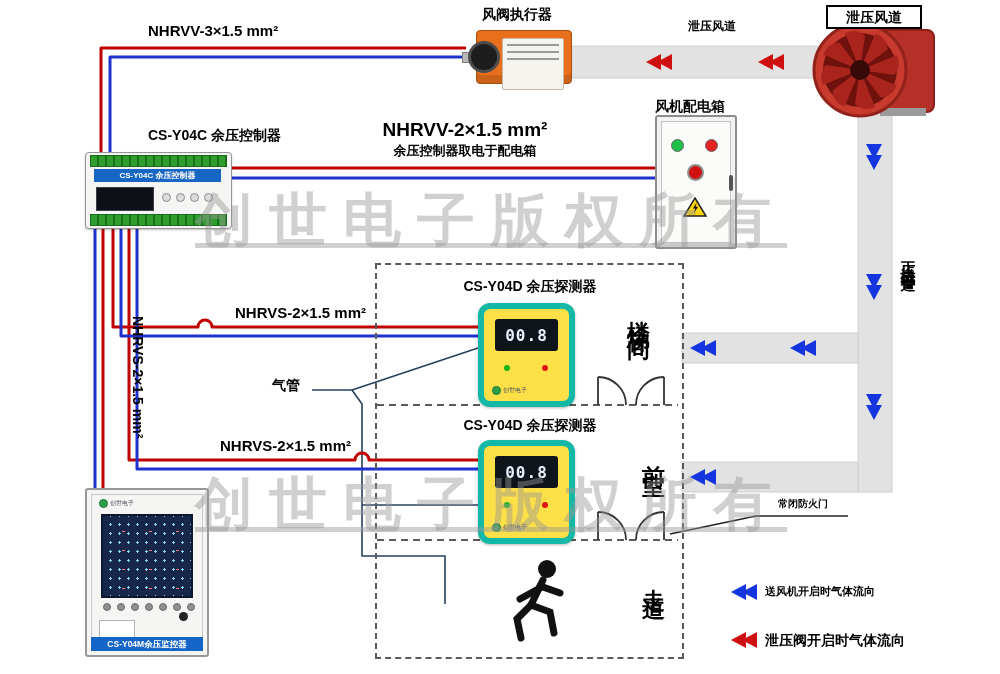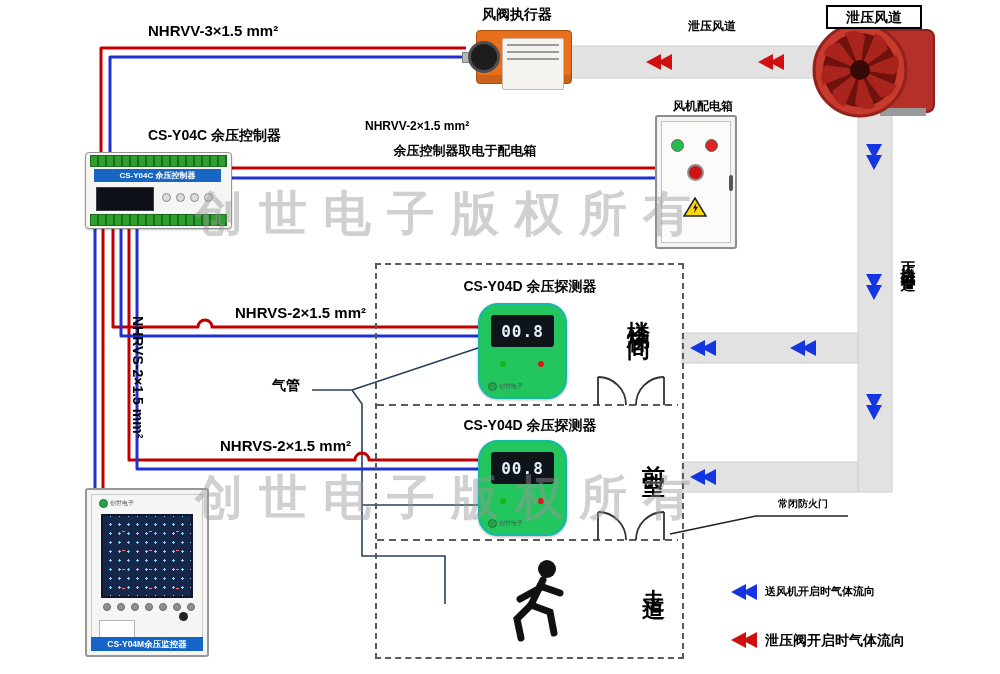--- a/index.html
+++ b/index.html
@@ -2,38 +2,38 @@
 <html><head>
 <meta charset="utf-8">
 <style>
   html,body{margin:0;padding:0;background:#fff;}
   .stage{position:relative;width:1000px;height:674px;background:#ffffff;overflow:hidden;
          font-family:"Liberation Sans","DejaVu Sans",sans-serif;}
   svg.layer{position:absolute;left:0;top:0;z-index:10;}
   .abs{position:absolute;}
   .lbl{position:absolute;font-weight:bold;color:#000;white-space:nowrap;z-index:30;}
   .vert{writing-mode:vertical-rl;text-orientation:upright;}
-  .watermark{position:absolute;z-index:40;font-weight:bold;font-size:48px;letter-spacing:16px;
-             color:rgba(150,150,150,0.45);white-space:nowrap;pointer-events:none;}
+  .watermark{position:absolute;z-index:40;font-weight:bold;font-size:58px;letter-spacing:16px;
+             color:rgba(150,150,150,0.45);white-space:nowrap;pointer-events:none;text-decoration:underline;}
   .dashedbox{position:absolute;border:2px dashed #5a5a5a;z-index:12;background:transparent;}
 
   
   .ctrl{left:85px;top:152px;width:145px;height:75px;background:#f5f5f3;border:1px solid #949494;
         border-radius:4px;z-index:20;box-shadow:0 1px 2px rgba(0,0,0,.25);}
   .term{position:absolute;left:4px;width:135px;height:10px;border:1px solid #1c6a1c;
         background:repeating-linear-gradient(90deg,#2f9e2f 0 6px,#167016 6px 8px);}
   .term.top{top:2px}.term.bot{bottom:2px}
   .ctrl-band{position:absolute;left:8px;top:16px;width:127px;height:13px;background:#1766c4;color:#fff;
              font-size:8px;font-weight:bold;text-align:center;line-height:13px;}
   .ctrl-screen{position:absolute;left:10px;top:34px;width:56px;height:22px;background:#0d1117;border:1px solid #3a3f46;}
   .ctrl-btns{position:absolute;left:76px;top:40px;display:flex;gap:5px;}
   .ctrl-btns span{width:7px;height:7px;border-radius:50%;background:#dcdcdc;border:1px solid #8a8a8a;}
 
   
-  .det{width:85px;height:92px;background:#22c55e;border:2px solid #14b8a6;border-radius:20px;
+  .det{width:85px;height:92px;background:#fde047;border:6px solid #14b8a6;border-radius:12px;
        box-shadow:0 1px 3px rgba(0,0,0,.28);z-index:20;}
   .det-screen{position:absolute;left:11px;top:10px;width:63px;height:32px;background:#0f141b;border-radius:3px;
               display:flex;align-items:center;justify-content:center;}
   .seg{font-family:"DejaVu Sans Mono",monospace;font-weight:bold;font-size:16px;color:#e8f1fb;letter-spacing:1px;}
   .det-led{position:absolute;width:6px;height:6px;border-radius:50%;}
   .det-led.g{left:20px;top:56px;background:#18b418;}
   .det-led.r{left:58px;top:56px;background:#e01616;}
   .det-logo{position:absolute;left:8px;bottom:6px;display:flex;align-items:center;gap:2px;}
   .logo-dot{width:7px;height:7px;border-radius:50%;background:#2aa04a;border:1px solid #1b7a35;}
   .logo-txt{font-size:6px;color:#556;}
@@ -264,23 +264,23 @@
     <div class="mon-slot"></div>
     <span class="mon-knob"></span>
     <div class="mon-band">CS-Y04M余压监控器</div>
   </div>
 
   <div class="lbl" style="left:148px;top:22px;font-size:15px;">NHRVV-3×1.5 mm²</div>
   <div class="lbl" style="left:462px;top:6px;width:110px;text-align:center;font-size:14px;">风阀执行器</div>
   <div class="lbl" style="left:688px;top:18px;font-size:12px;">泄压风道</div>
   <div class="lbl fan-title">泄压风道</div>
   <div class="lbl" style="left:148px;top:127px;font-size:14px;">CS-Y04C 余压控制器</div>
-  <div class="lbl" style="left:365px;top:119px;width:200px;font-size:12px;">NHRVV-2×1.5 mm²</div>
+  <div class="lbl" style="left:365px;top:119px;width:200px;text-align:center;font-size:19px;">NHRVV-2×1.5 mm²</div>
   <div class="lbl" style="left:355px;top:142px;width:220px;text-align:center;font-size:13px;">余压控制器取电于配电箱</div>
-  <div class="lbl" style="left:655px;top:98px;width:78px;text-align:right;font-size:12px;">风机配电箱</div>
+  <div class="lbl" style="left:655px;top:98px;width:78px;text-align:left;font-size:14px;">风机配电箱</div>
 
   <div class="lbl" style="left:405px;top:278px;width:250px;text-align:center;font-size:14px;">CS-Y04D 余压探测器</div>
   <div class="lbl" style="left:405px;top:417px;width:250px;text-align:center;font-size:14px;">CS-Y04D 余压探测器</div>
 
   <div class="lbl vert" style="left:624px;top:302px;font-size:23px;letter-spacing:8px;">楼梯间</div>
   <div class="lbl vert" style="left:639px;top:446px;font-size:23px;letter-spacing:8px;">前室</div>
   <div class="lbl vert" style="left:639px;top:570px;font-size:23px;letter-spacing:8px;">走道</div>
 
   <div class="lbl" style="left:235px;top:304px;font-size:15px;">NHRVS-2×1.5 mm²</div>
   <div class="lbl" style="left:220px;top:437px;font-size:15px;">NHRVS-2×1.5 mm²</div>

